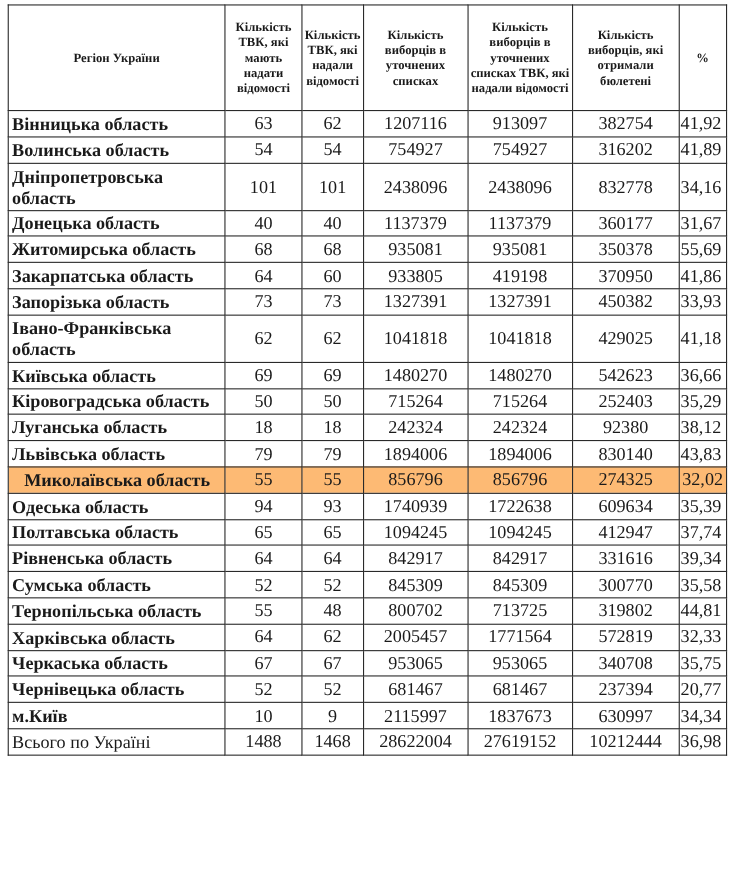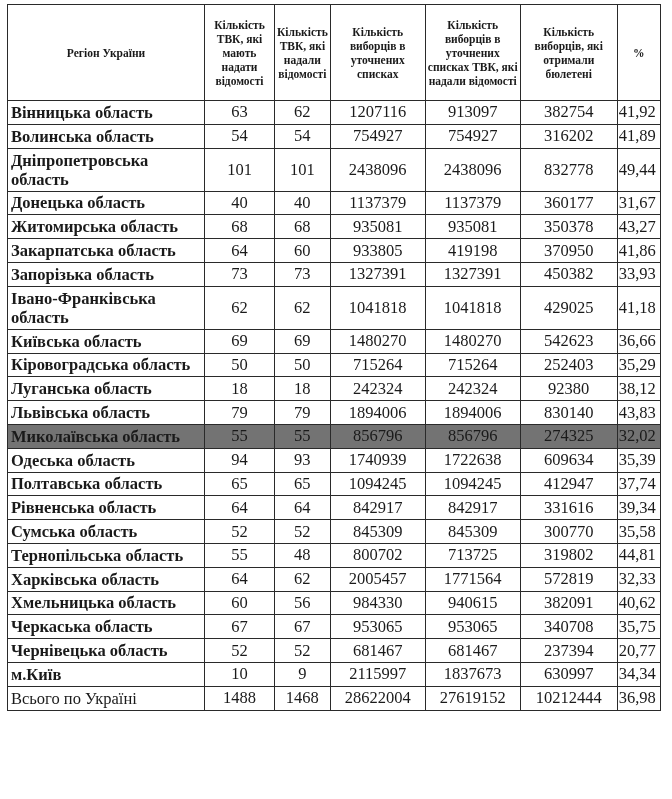--- a/index.html
+++ b/index.html
@@ -20,21 +20,21 @@
   col.c-pct { width: 43px; }
   th, td { border: 1.5px solid #2a2a2a; padding: 0 2px; }
   thead th {
     font-size: 11.5px; font-weight: bold; text-align: center; line-height: 14px;
     height: 95px; vertical-align: middle;
   }
   tbody td { font-size: 16.5px; height: 22.8px; line-height: 20px; text-align: center; white-space: nowrap; }
   tbody td.region { text-align: left; padding-left: 3px; white-space: normal; line-height: 19px; font-weight: bold; }
   tbody tr.tall td { height: 42px; }
   td.pct { padding: 0 1px; text-align: left; }
-  tr.hl td { background: #737373; }
+  tr.hl td { background: #fdba74; text-align: center; }
   tr.total td { font-weight: normal; }
 </style>
 </head>
 <body>
 
 <table>
   <colgroup>
     <col class="c-region">
       <col class="c-n1">
       <col class="c-n2">
@@ -73,39 +73,39 @@
         <td>316202</td>
         <td class="pct">41,89</td>
       </tr>
       <tr class="tall">
         <td class="region">Дніпропетровська область</td>
         <td>101</td>
         <td>101</td>
         <td>2438096</td>
         <td>2438096</td>
         <td>832778</td>
-        <td class="pct">49,44</td>
+        <td class="pct">34,16</td>
       </tr>
       <tr>
         <td class="region">Донецька область</td>
         <td>40</td>
         <td>40</td>
         <td>1137379</td>
         <td>1137379</td>
         <td>360177</td>
         <td class="pct">31,67</td>
       </tr>
       <tr>
         <td class="region">Житомирська область</td>
         <td>68</td>
         <td>68</td>
         <td>935081</td>
         <td>935081</td>
         <td>350378</td>
-        <td class="pct">43,27</td>
+        <td class="pct">55,69</td>
       </tr>
       <tr>
         <td class="region">Закарпатська область</td>
         <td>64</td>
         <td>60</td>
         <td>933805</td>
         <td>419198</td>
         <td>370950</td>
         <td class="pct">41,86</td>
       </tr>
@@ -220,29 +220,20 @@
       <tr>
         <td class="region">Харківська область</td>
         <td>64</td>
         <td>62</td>
         <td>2005457</td>
         <td>1771564</td>
         <td>572819</td>
         <td class="pct">32,33</td>
       </tr>
       <tr>
-        <td class="region">Хмельницька область</td>
-        <td>60</td>
-        <td>56</td>
-        <td>984330</td>
-        <td>940615</td>
-        <td>382091</td>
-        <td class="pct">40,62</td>
-      </tr>
-      <tr>
         <td class="region">Черкаська область</td>
         <td>67</td>
         <td>67</td>
         <td>953065</td>
         <td>953065</td>
         <td>340708</td>
         <td class="pct">35,75</td>
       </tr>
       <tr>
         <td class="region">Чернівецька область</td>

